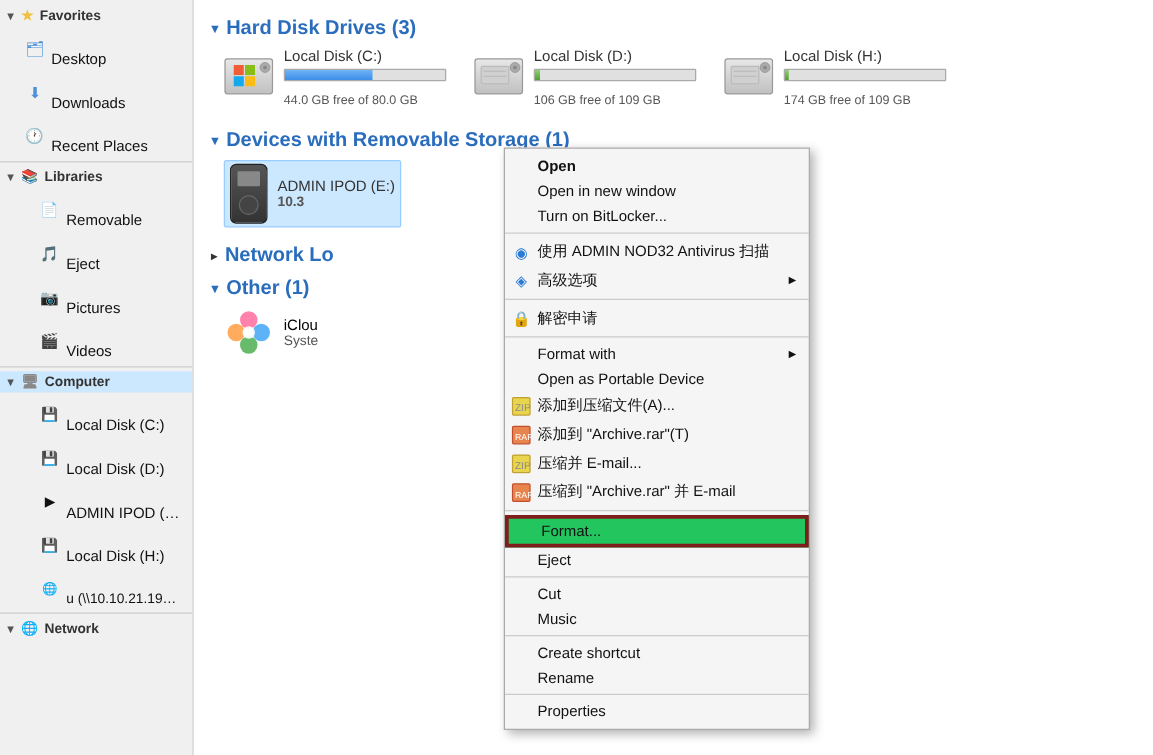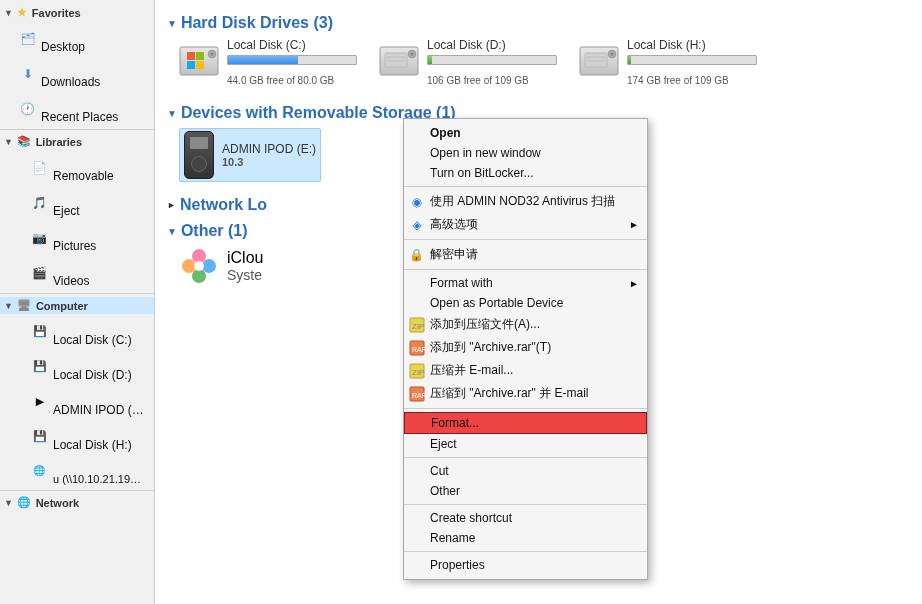--- a/index.html
+++ b/index.html
@@ -260,22 +260,22 @@
       align-items: center;
       padding: 3px 20px 3px 26px;
       cursor: pointer;
       font-size: 12px;
       color: #111;
       position: relative;
       white-space: nowrap;
     }
 
     .menu-item.highlighted {
-      background: #ef4444;
-      border: 1px solid #7f1d1d;
+      background: #22c55e;
+      border: 3px solid #7f1d1d;
     }
 
     .menu-separator {
       height: 1px;
       background: #ccc;
       margin: 3px 0;
     }
 
     .menu-item .submenu-arrow {
       position: absolute;
@@ -514,22 +514,22 @@
   <div class="icloud-item">
 
     <svg width="40" height="40" viewBox="0 0 40 40" style="margin-right:8px;">
       <circle cx="20" cy="10" r="7" fill="#ff6b9d" opacity="0.85"></circle>
       <circle cx="10" cy="20" r="7" fill="#ff9d42" opacity="0.85"></circle>
       <circle cx="20" cy="30" r="7" fill="#4caf50" opacity="0.85"></circle>
       <circle cx="30" cy="20" r="7" fill="#42a5f5" opacity="0.85"></circle>
       <circle cx="20" cy="20" r="5" fill="white" opacity="0.9"></circle>
     </svg>
     <div>
-      <div style="font-size:16px;">iClou</div>
-      <div style="font-size:14px;color:#555;">Syste</div>
+      <div style="font-size:12px;">iClou</div>
+      <div style="font-size:11px;color:#555;">Syste</div>
     </div>
   </div>
 
   <div class="context-menu">
     <div class="menu-item" style="font-weight:bold;">
       <span>Open</span>
     </div>
     <div class="menu-item">
       <span>Open in new window</span>
     </div>
@@ -600,21 +600,21 @@
       <span>Format...</span>
     </div>
     <div class="menu-item">
       <span>Eject</span>
     </div>
     <div class="menu-separator"></div>
     <div class="menu-item">
       <span>Cut</span>
     </div>
     <div class="menu-item">
-      <span>Other</span>
+      <span>Music</span>
     </div>
     <div class="menu-separator"></div>
     <div class="menu-item">
       <span>Create shortcut</span>
     </div>
     <div class="menu-item">
       <span>Rename</span>
     </div>
     <div class="menu-separator"></div>
     <div class="menu-item">

